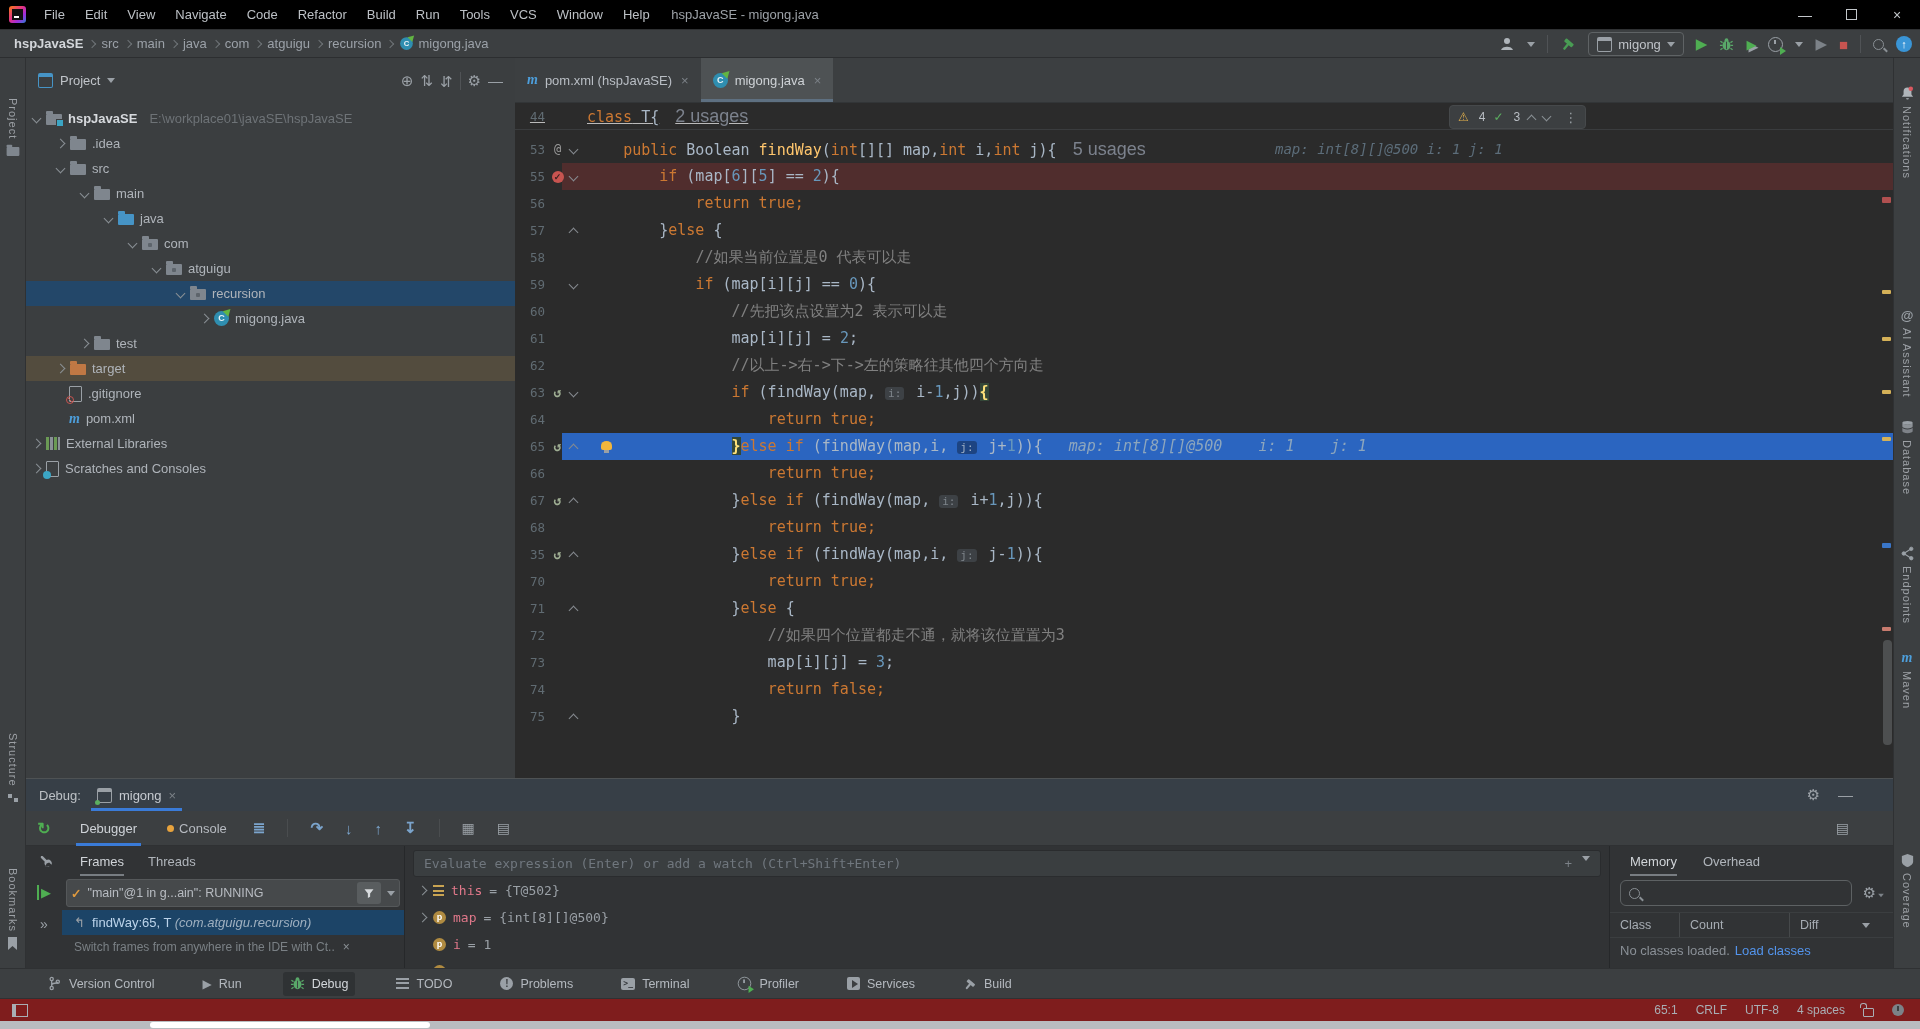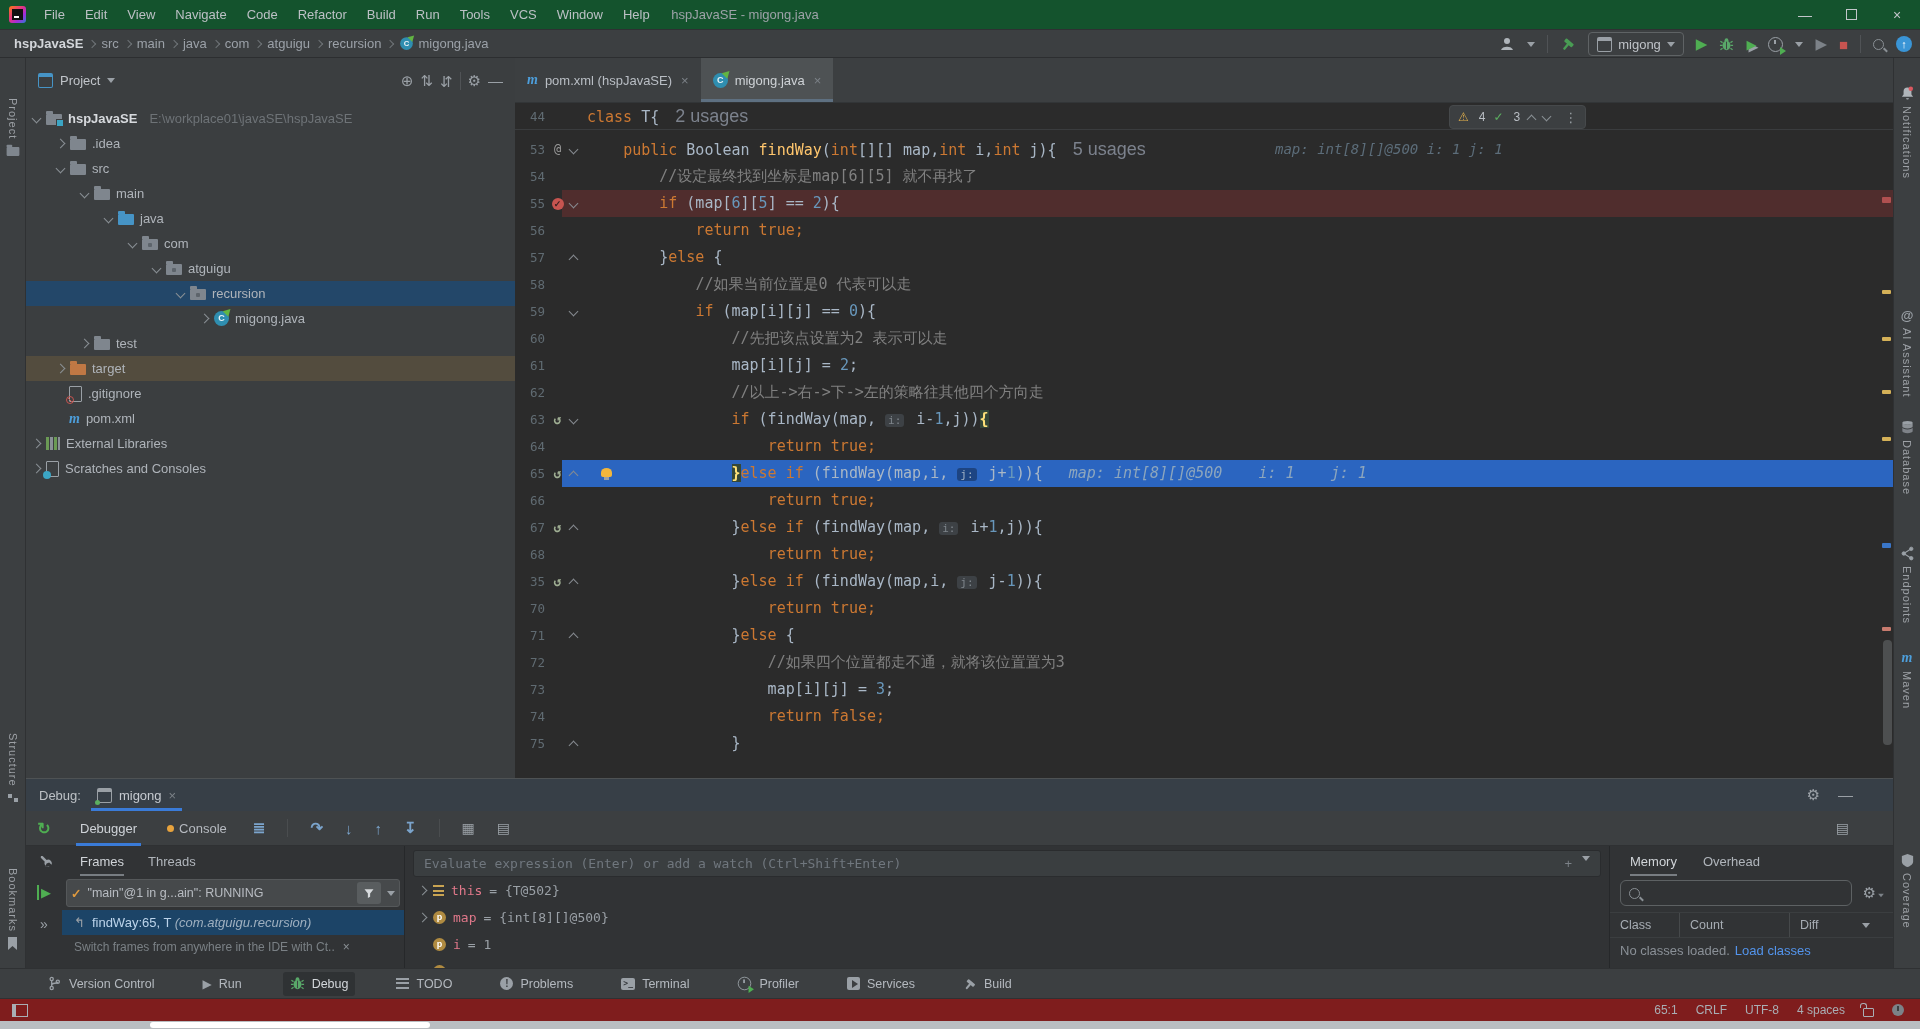--- a/index.html
+++ b/index.html
@@ -1,19 +1,19 @@
 <!DOCTYPE html>
 <html><head>
 <meta charset="utf-8">
 <style>
   html,body{margin:0;padding:0;background:#2b2b2b;width:1920px;height:1029px;overflow:hidden;
     font-family:"Liberation Sans",sans-serif;-webkit-font-smoothing:antialiased}
   #app{position:relative;width:1920px;height:1029px;background:#3c3f41;color:#bbb;font-size:13px}
   
-  .titlebar{position:absolute;left:0;top:0;width:1920px;height:30px;background:#14532d;display:flex;align-items:center;border-bottom:1px solid #2f3133;box-sizing:border-box}
+  .titlebar{position:absolute;left:0;top:0;width:1920px;height:30px;background:#000000;display:flex;align-items:center;border-bottom:1px solid #2f3133;box-sizing:border-box}
   .logo{width:17px;height:17px;margin:0 8px 0 9px;border-radius:3px;background:linear-gradient(135deg,#f97a12,#e03189 45%,#9f2ddb 70%,#2a7fd4);position:relative;flex:none}
   .logo::before{content:"";position:absolute;left:3px;top:3px;right:3px;bottom:3px;background:#111}
   .logo::after{content:"";position:absolute;left:5px;bottom:5px;width:5px;height:1.6px;background:#fff}
   .menu{display:flex;height:30px;align-items:center}
   .menu-item{padding:0 10px;color:#bcc0c5;cursor:default}
   .wtitle{position:absolute;left:745px;top:0;transform:translateX(-50%);line-height:30px;color:#9da2a8}
   .wbtns{position:absolute;right:0;top:0;display:flex}
   .wbtn{width:46px;height:29px;display:flex;align-items:center;justify-content:center;color:#c2c6ca;font-size:14px}
   .i-max{width:9px;height:9px;border:1.3px solid #c2c6ca}
   
@@ -444,21 +444,21 @@
           <span>pom.xml (hspJavaSE)</span>
           <span class="x">×</span>
         </div>
         <div class="etab active">
           <span class="i-class"></span>
           <span>migong.java</span>
           <span class="x">×</span>
         </div>
       </div>
     <div class="sticky" id="sticky">
-        <div class="cl" style="flex: 1 1 0%;">
+        <div class="cl" style="flex: 1 1 0%; text-decoration: underline;">
           <span class="ln">44</span>
           <span class="gi"></span>
           <span class="gf"></span>
           <span class="code"><span class="tk-k">class</span><span class="tk-p"> T{</span><span class="tk-u">2 usages</span></span>
           <span class="iwidget">
             <span class="warn">⚠</span>
             <span class="iw-n">4</span>
             <span class="pass">✓</span>
             <span class="iw-n">3</span>
             <span class="iw-chev up"></span>
@@ -469,26 +469,20 @@
       </div>
     <div class="codes" id="codes">
         <div class="cl">
           <span class="ln">53</span>
           <span class="gi">@</span>
           <span class="gf">
             <span class="fchev d"></span>
           </span>
           <span class="tk-d">map: int[8][]@500    i: 1    j: 1</span>
           <span class="code"><span class="tk-p">    </span><span class="tk-k">public</span><span class="tk-p"> Boolean </span><span class="tk-m">findWay</span><span class="tk-p">(</span><span class="tk-k">int</span><span class="tk-p">[][] map,</span><span class="tk-k">int</span><span class="tk-p"> i,</span><span class="tk-k">int</span><span class="tk-p"> j){</span><span class="tk-u">5 usages</span></span>
-        </div>
-        <div class="cl">
-          <span class="ln">54</span>
-          <span class="gi"></span>
-          <span class="gf"></span>
-          <span class="code"><span class="tk-p">        </span><span class="tk-c">//设定最终找到坐标是map[6][5] 就不再找了</span></span>
         </div>
         <div class="cl hlbp">
           <span class="ln">55</span>
           <span class="gi">
             <span class="i-bp"></span>
           </span>
           <span class="gf">
             <span class="fchev d"></span>
           </span>
           <span class="code"><span class="tk-p">        </span><span class="tk-k">if</span><span class="tk-p"> (map[</span><span class="tk-num">6</span><span class="tk-p">][</span><span class="tk-num">5</span><span class="tk-p">] == </span><span class="tk-num">2</span><span class="tk-p">){</span></span>

